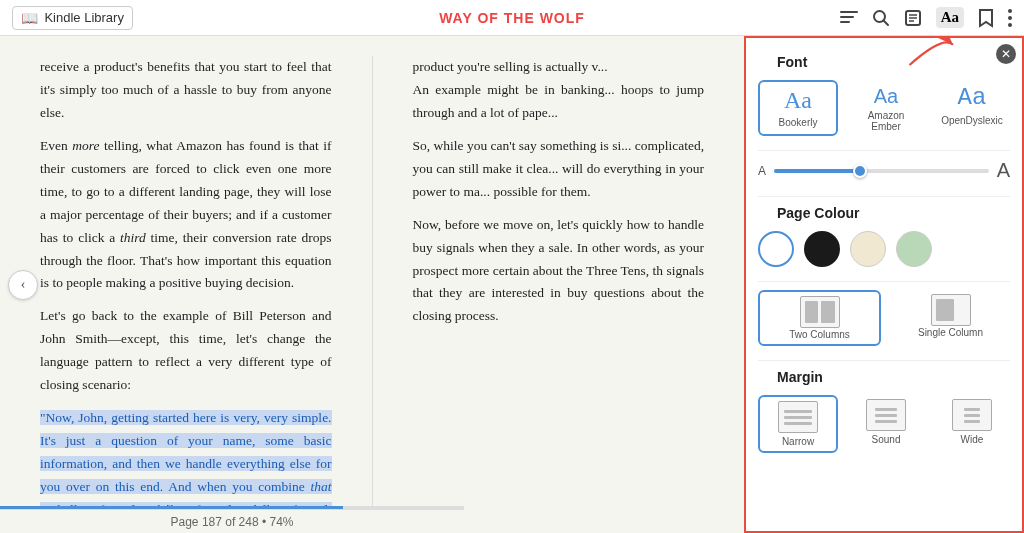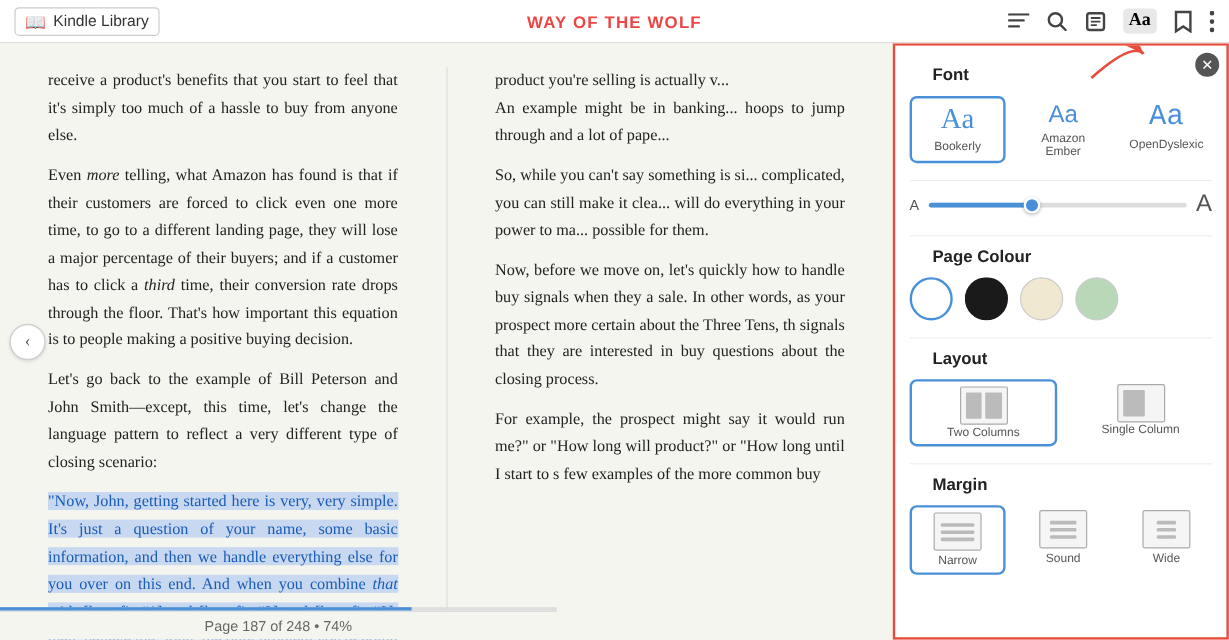--- a/index.html
+++ b/index.html
@@ -481,21 +481,20 @@
       <p><span class="highlighted">"Now, John, getting started here is very, very simple. It's just a question of your name, some basic information, and then we handle everything else for you over on this end. And when you combine <em>that</em> with [benefit #1] and [benefit #2] and [benefit #3], then, believe me, John, the only problem you're going to have is that you didn't buy more. Sound fair enough?"</span></p>
 
     </div>
 
     <div class="col-divider"></div>
 
     <div class="page-column" id="right-column">
       <p>product you're selling is actually v...<br>An example might be in banking... hoops to jump through and a lot of pape...</p>
       <p>So, while you can't say something is si... complicated, you can still make it clea... will do everything in your power to ma... possible for them.</p>
       <p>Now, before we move on, let's quickly how to handle buy signals when they a sale. In other words, as your prospect more certain about the Three Tens, th signals that they are interested in buy questions about the closing process.</p>
-      <p>For example, the prospect might say it would run me?" or "How long will product?" or "How long until I start to s few examples of the more common buy</p>
     </div>
 
     <div id="progress-bar-container">
       <div id="progress-bar-fill" style="width: 74%;"></div>
     </div>
 
     <div id="bottom-bar">
       <span>Page 187 of 248 • 74%</span>
     </div>
   </div>
@@ -547,21 +546,20 @@
     <div class="panel-section-title">Page Colour</div>
     <div class="page-colour-options">
       <div class="colour-option colour-white"></div>
       <div class="colour-option colour-black"></div>
       <div class="colour-option colour-sepia"></div>
       <div class="colour-option colour-green"></div>
     </div>
 
     <hr class="section-divider">
 
-    <div class="panel-section-title">Layout</div>
     <div class="layout-options">
       <div class="layout-option selected">
         <div class="layout-icon">
           <div class="layout-col"></div>
           <div class="layout-col"></div>
         </div>
         <span class="layout-name">Two Columns</span>
       </div>
       <div class="layout-option">
         <div class="layout-icon">

